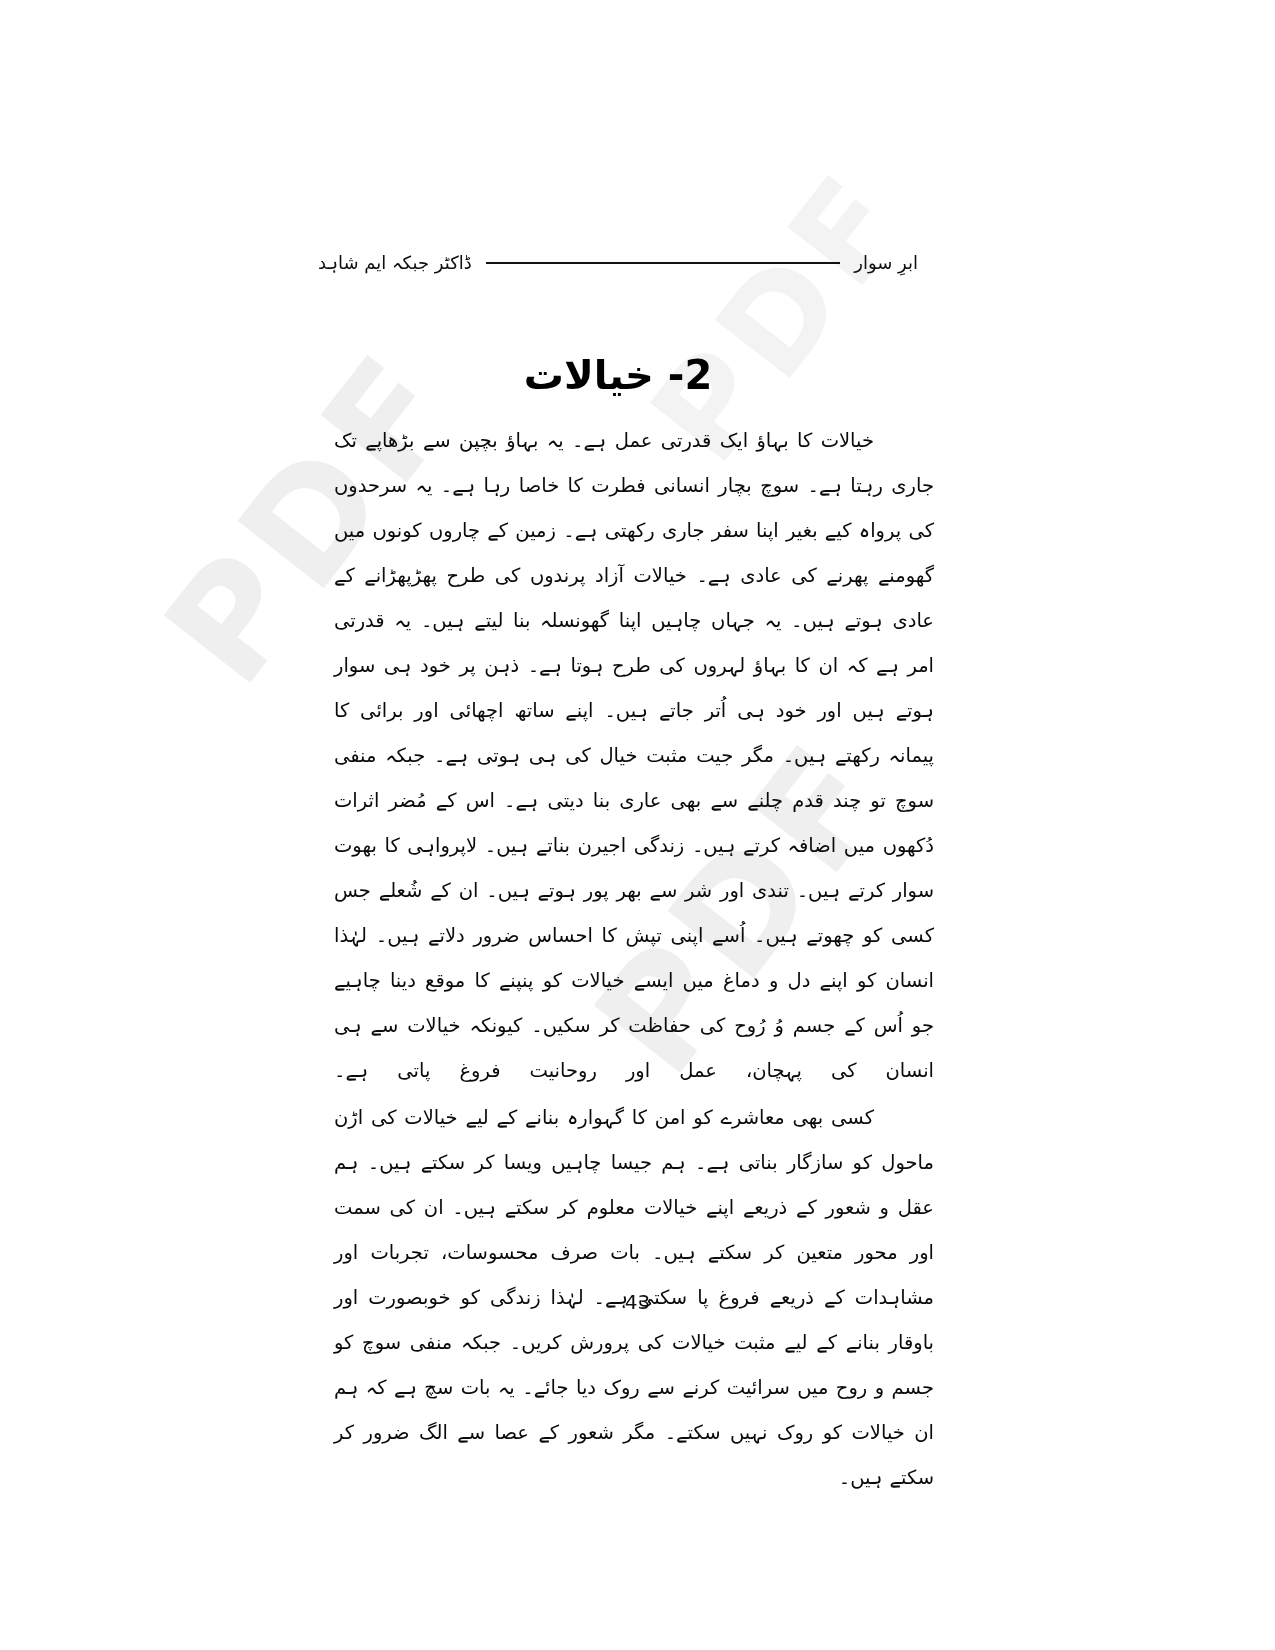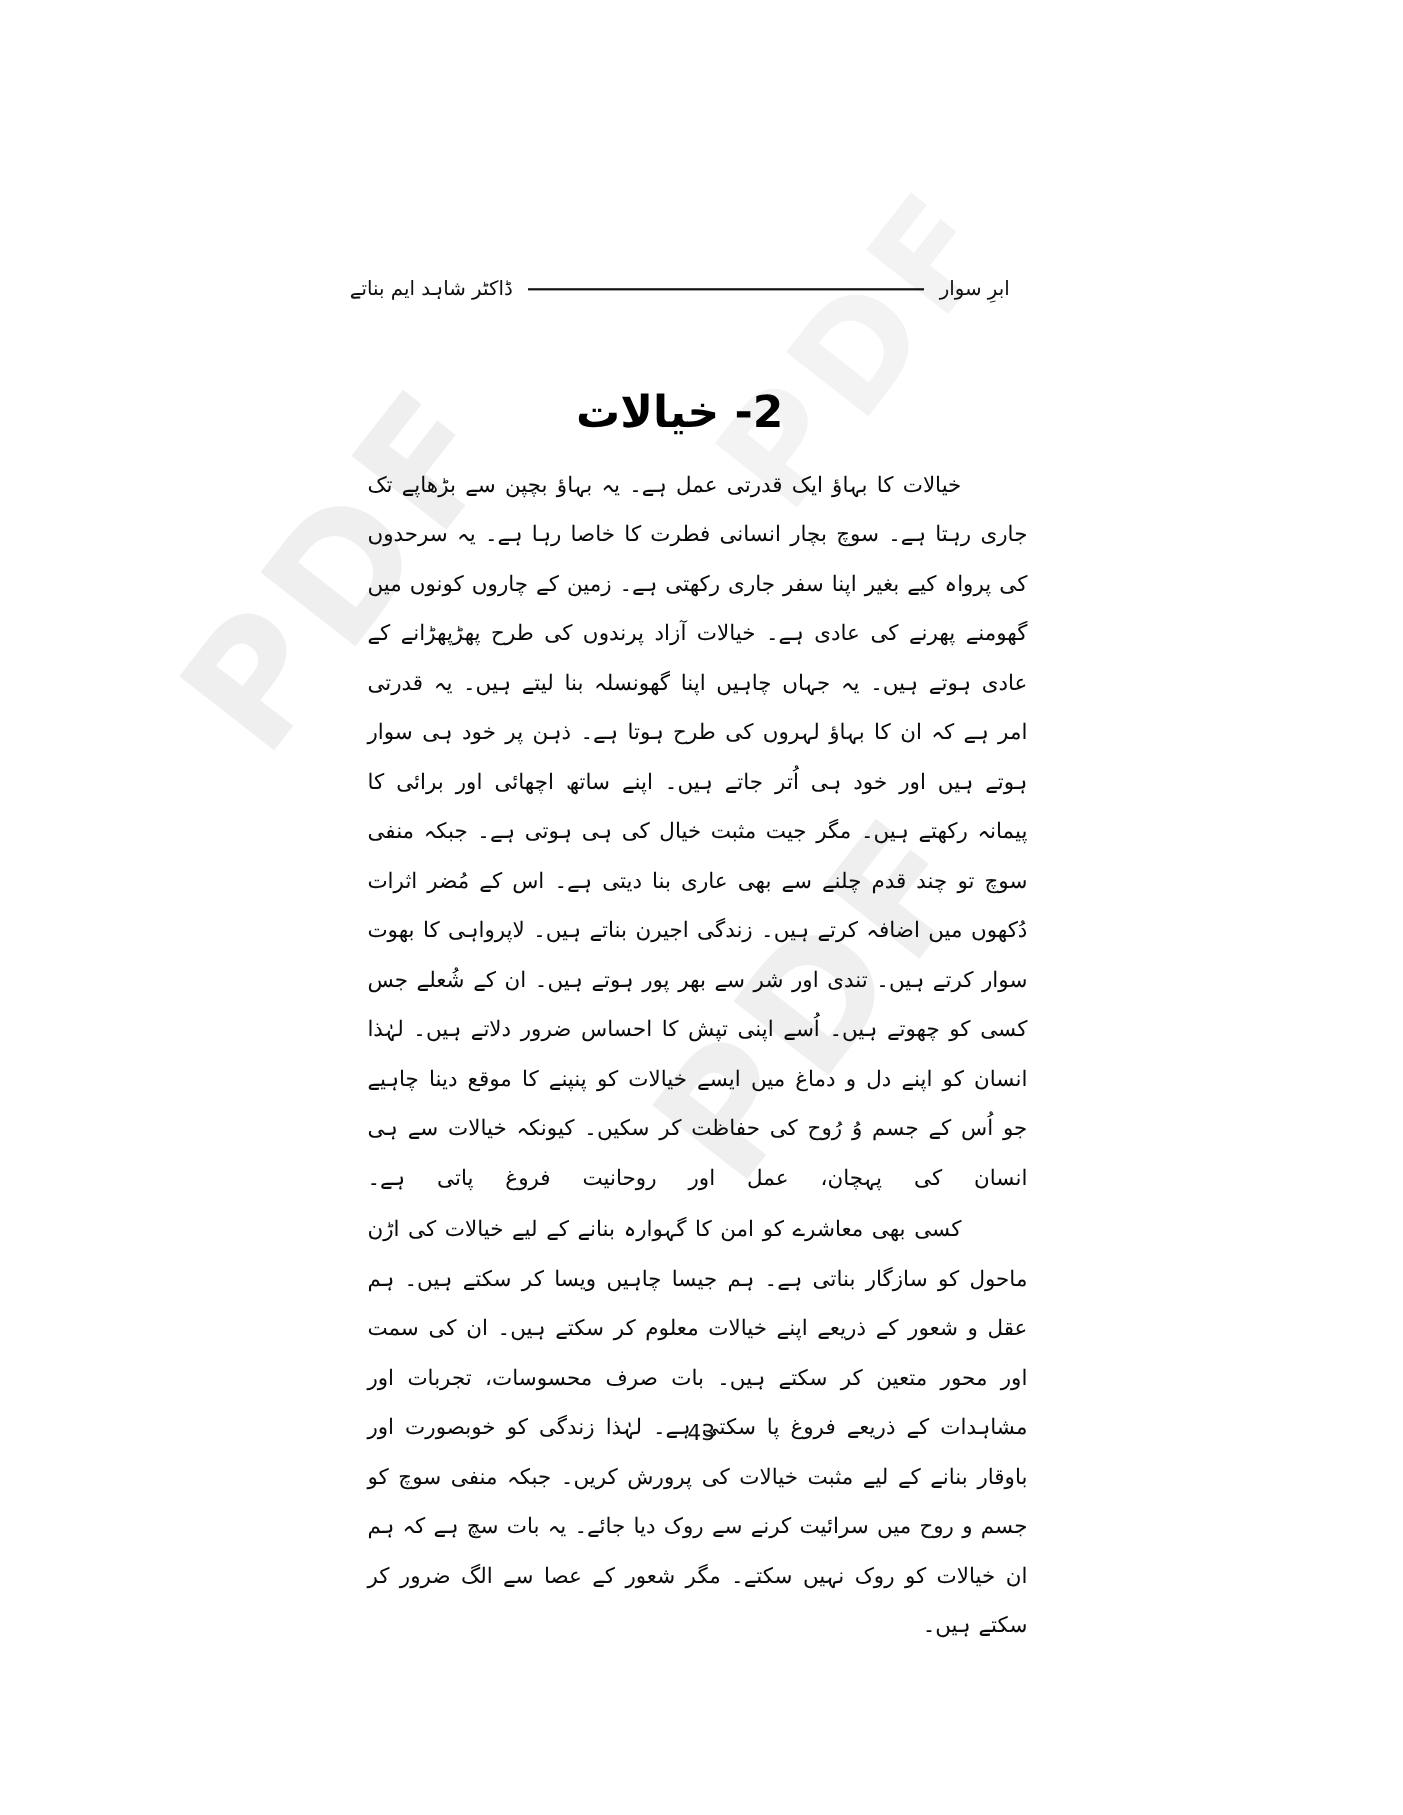--- a/index.html
+++ b/index.html
@@ -150,21 +150,21 @@
 
   <div class="watermark-layer">
     <div class="wm wm-c">PDF</div>
     <div class="wm wm-a">PDF</div>
     <div class="wm wm-b">PDF</div>
   </div>
 
   <div class="header">
     <div class="header-booktitle">ابرِ سوار</div>
     <div class="header-rule"></div>
-    <div class="header-author">ڈاکٹر شاہد ایم بناتے</div>
+    <div class="header-author">ڈاکٹر جبکہ ایم شاہد</div>
   </div>
 
   <div class="chapter-title">2- خیالات</div>
 
   <div class="body-block">
     <p class="para indented">خیالات کا بہاؤ ایک قدرتی عمل ہے۔ یہ بہاؤ بچپن سے بڑھاپے تک جاری رہتا ہے۔ سوچ بچار انسانی فطرت کا خاصا رہا ہے۔ یہ سرحدوں کی پرواہ کیے بغیر اپنا سفر جاری رکھتی ہے۔ زمین کے چاروں کونوں میں گھومنے پھرنے کی عادی ہے۔ خیالات آزاد پرندوں کی طرح پھڑپھڑانے کے عادی ہوتے ہیں۔ یہ جہاں چاہیں اپنا گھونسلہ بنا لیتے ہیں۔ یہ قدرتی امر ہے کہ ان کا بہاؤ لہروں کی طرح ہوتا ہے۔ ذہن پر خود ہی سوار ہوتے ہیں اور خود ہی اُتر جاتے ہیں۔ اپنے ساتھ اچھائی اور برائی کا پیمانہ رکھتے ہیں۔ مگر جیت مثبت خیال کی ہی ہوتی ہے۔ جبکہ منفی سوچ تو چند قدم چلنے سے بھی عاری بنا دیتی ہے۔ اس کے مُضر اثرات دُکھوں میں اضافہ کرتے ہیں۔ زندگی اجیرن بناتے ہیں۔ لاپرواہی کا بھوت سوار کرتے ہیں۔ تندی اور شر سے بھر پور ہوتے ہیں۔ ان کے شُعلے جس کسی کو چھوتے ہیں۔ اُسے اپنی تپش کا احساس ضرور دلاتے ہیں۔ لہٰذا انسان کو اپنے دل و دماغ میں ایسے خیالات کو پنپنے کا موقع دینا چاہیے جو اُس کے جسم وُ رُوح کی حفاظت کر سکیں۔ کیونکہ خیالات سے ہی انسان کی پہچان، عمل اور روحانیت فروغ پاتی ہے۔</p>
     <p class="para indented">کسی بھی معاشرے کو امن کا گہوارہ بنانے کے لیے خیالات کی اڑن ماحول کو سازگار بناتی ہے۔ ہم جیسا چاہیں ویسا کر سکتے ہیں۔ ہم عقل و شعور کے ذریعے اپنے خیالات معلوم کر سکتے ہیں۔ ان کی سمت اور محور متعین کر سکتے ہیں۔ بات صرف محسوسات، تجربات اور مشاہدات کے ذریعے فروغ پا سکتی ہے۔ لہٰذا زندگی کو خوبصورت اور باوقار بنانے کے لیے مثبت خیالات کی پرورش کریں۔ جبکہ منفی سوچ کو جسم و روح میں سرائیت کرنے سے روک دیا جائے۔ یہ بات سچ ہے کہ ہم ان خیالات کو روک نہیں سکتے۔ مگر شعور کے عصا سے الگ ضرور کر سکتے ہیں۔</p>
   </div>
 
   <div class="folio">43</div>

